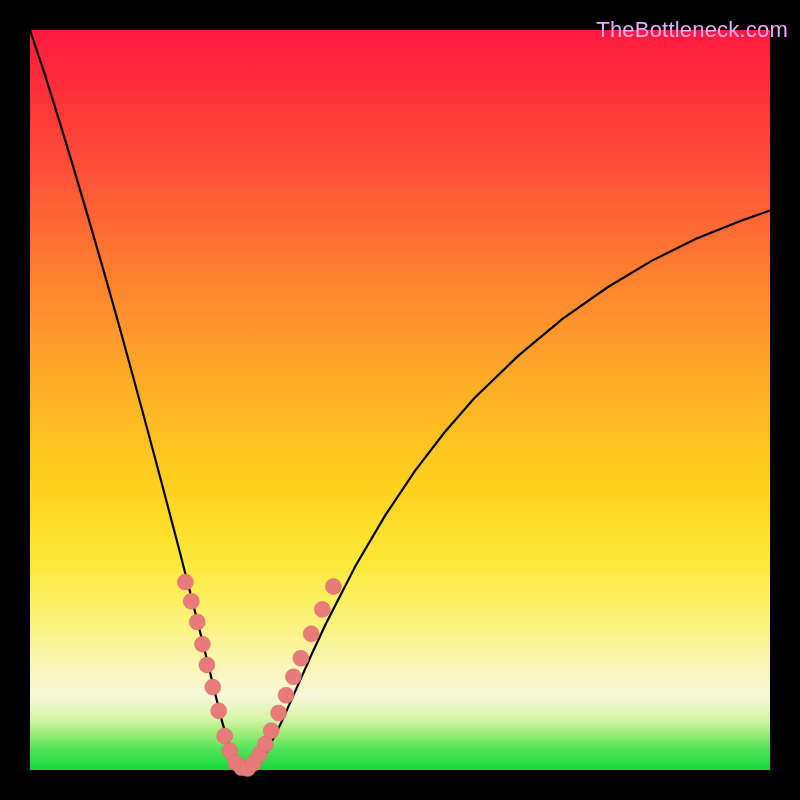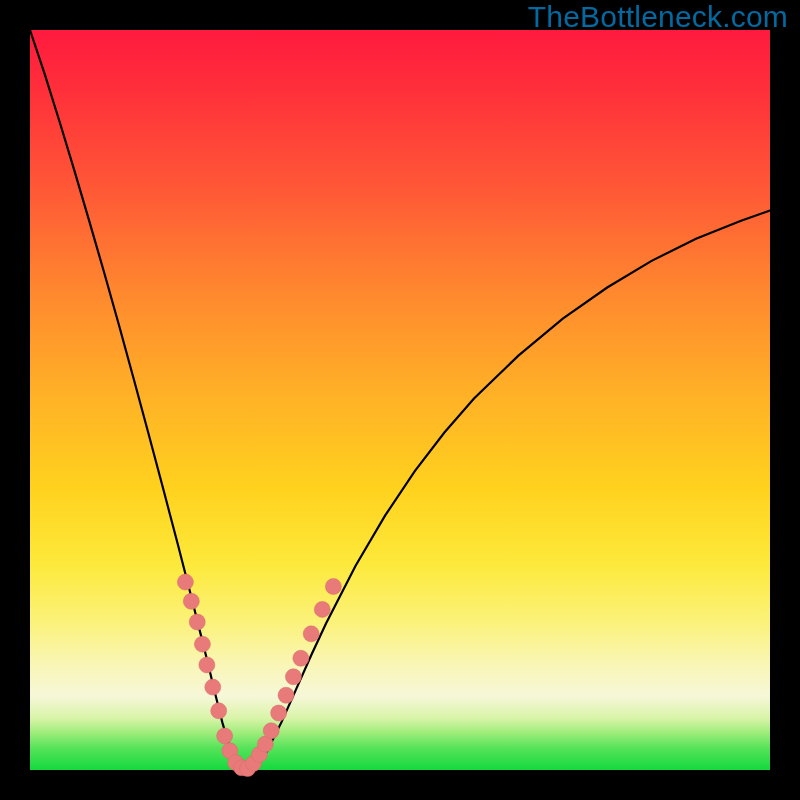--- a/index.html
+++ b/index.html
@@ -34,24 +34,24 @@
       #fbf27a 80%,
       #f9f6b8 86%,
       #f6f7d8 90%,
       #d9f4a8 93%,
       #9eec7a 95%,
       #57e35a 97%,
       #14d93e 100%);
   }
   .watermark {
     position: absolute;
-    top: 0;
+    top: 17px;
     right: 12px;
-    color: #0369a1;
-    font-size: 30px;
+    color: #f0abfc;
+    font-size: 22px;
     letter-spacing: 0.2px;
     user-select: none;
   }
   svg.curve {
     position: absolute;
     inset: 0;
     width: 740px;
     height: 740px;
     overflow: visible;
   }

